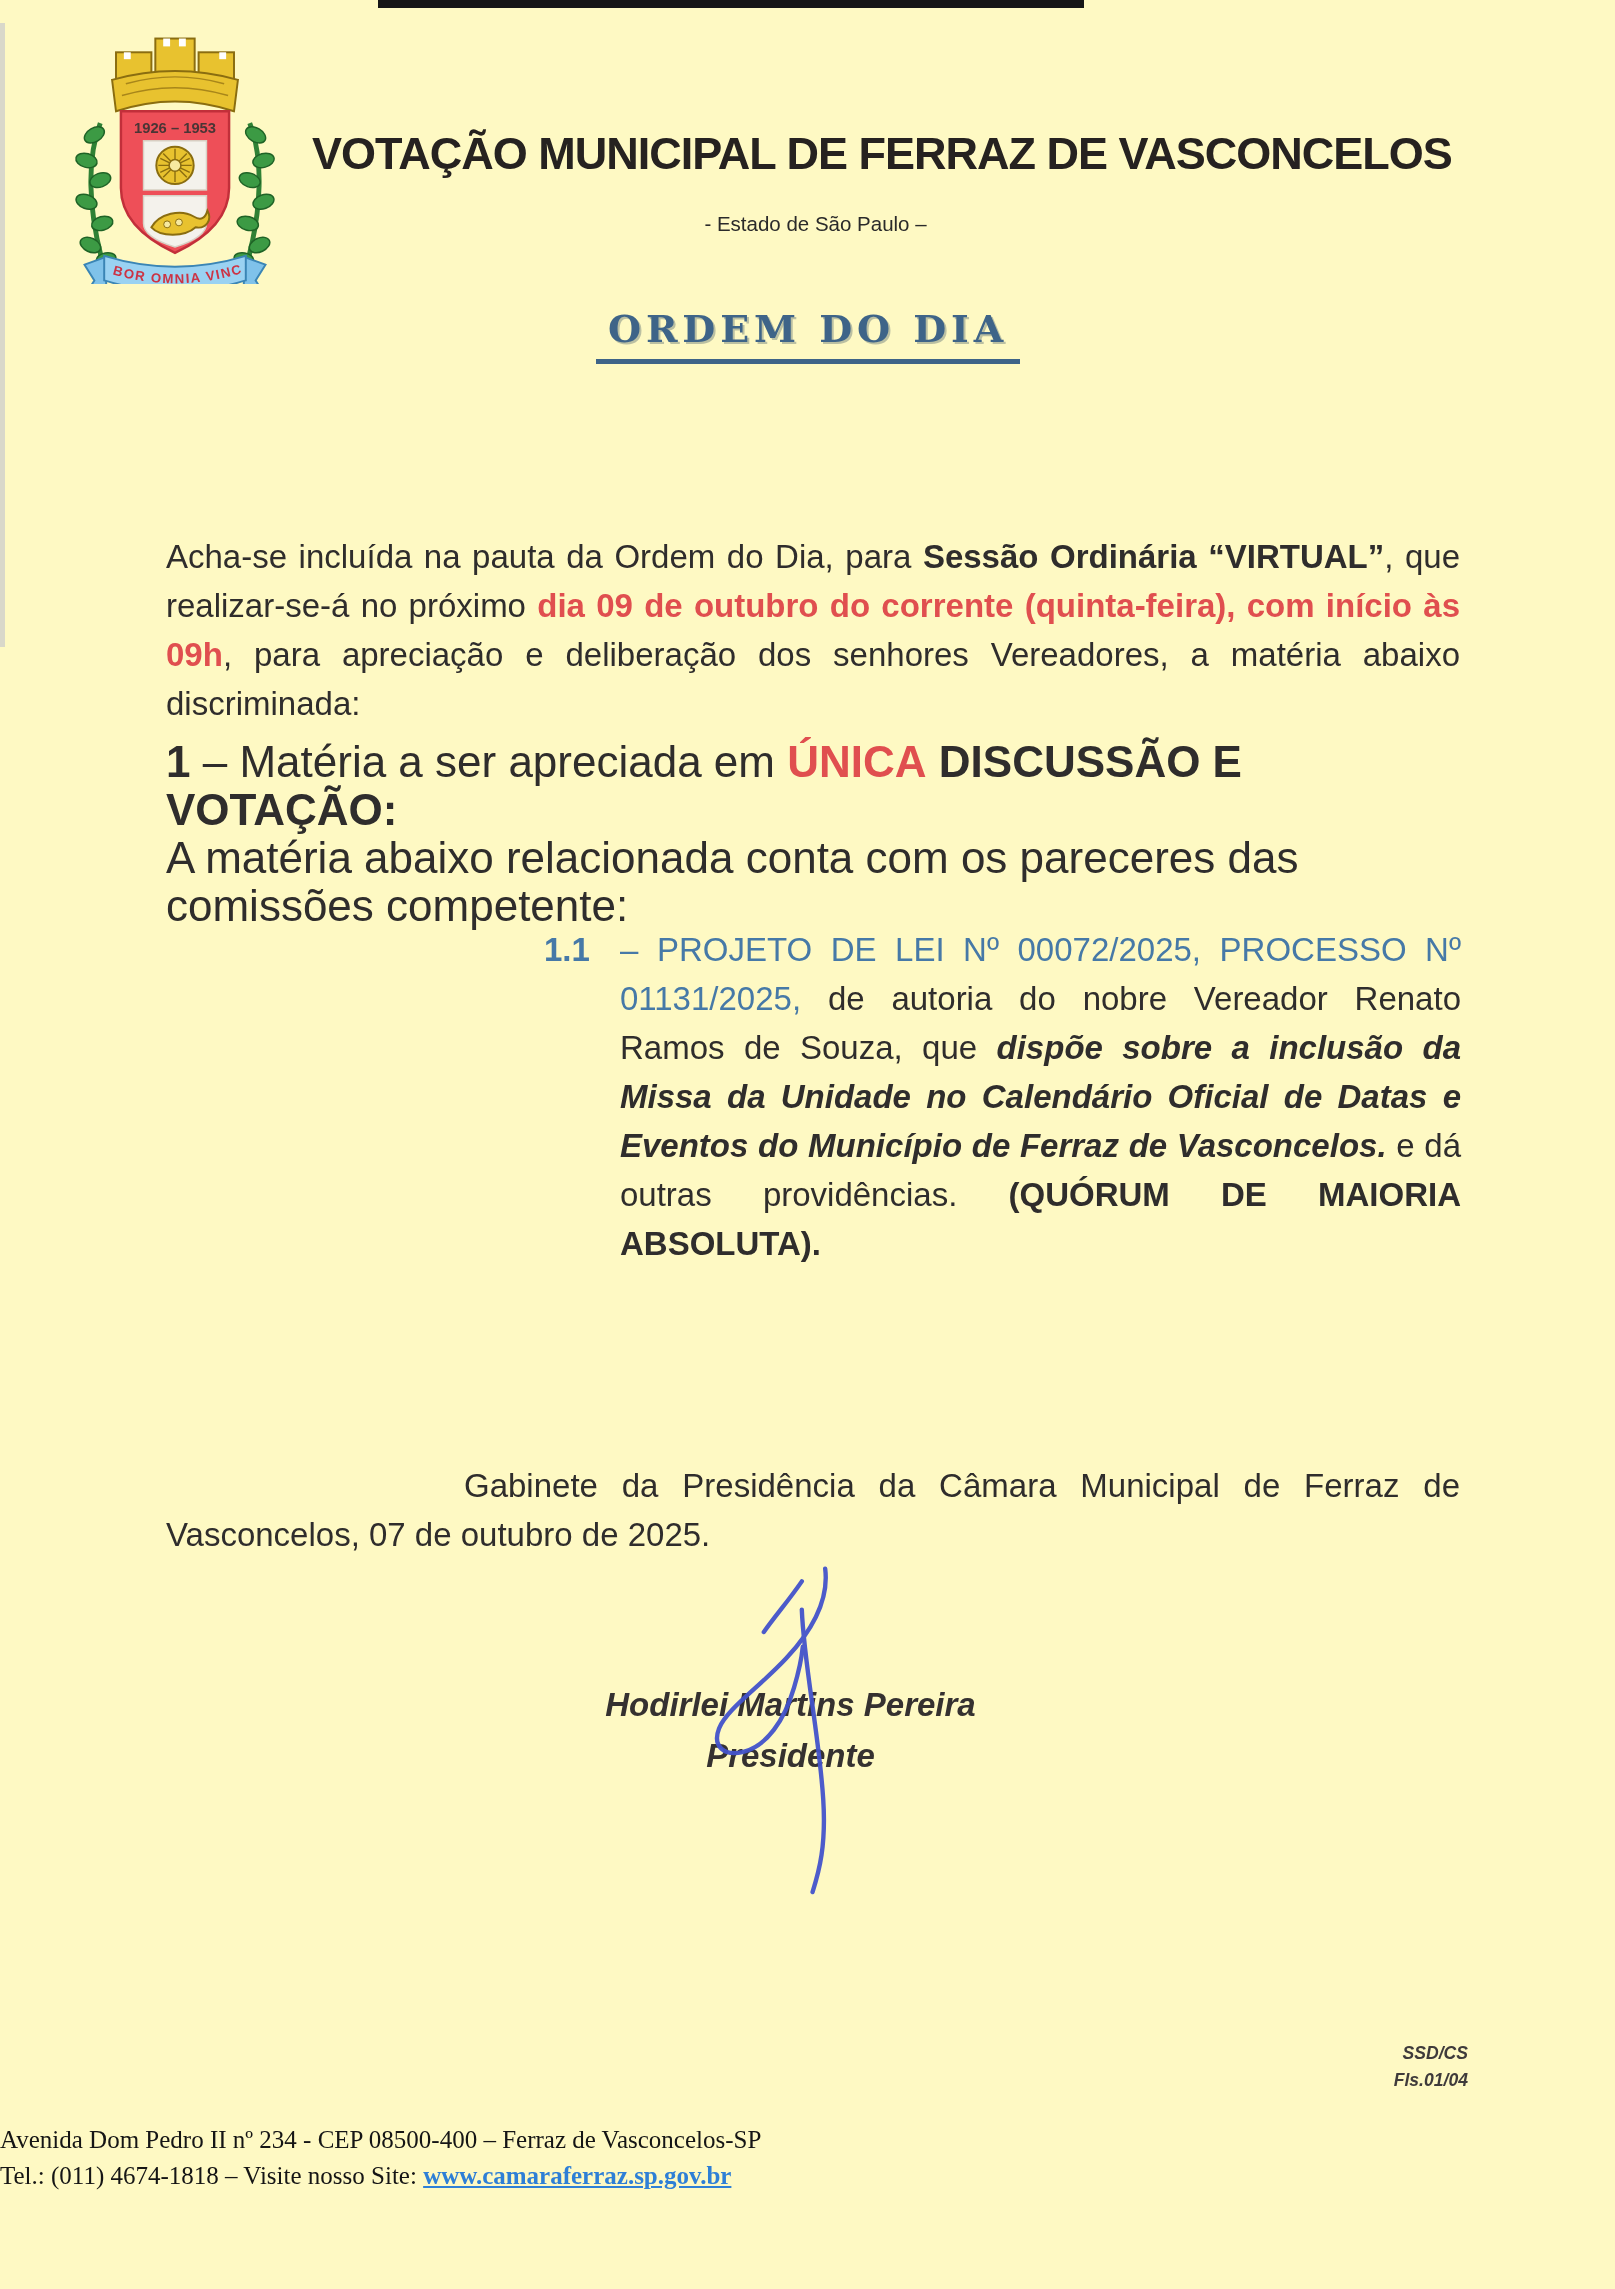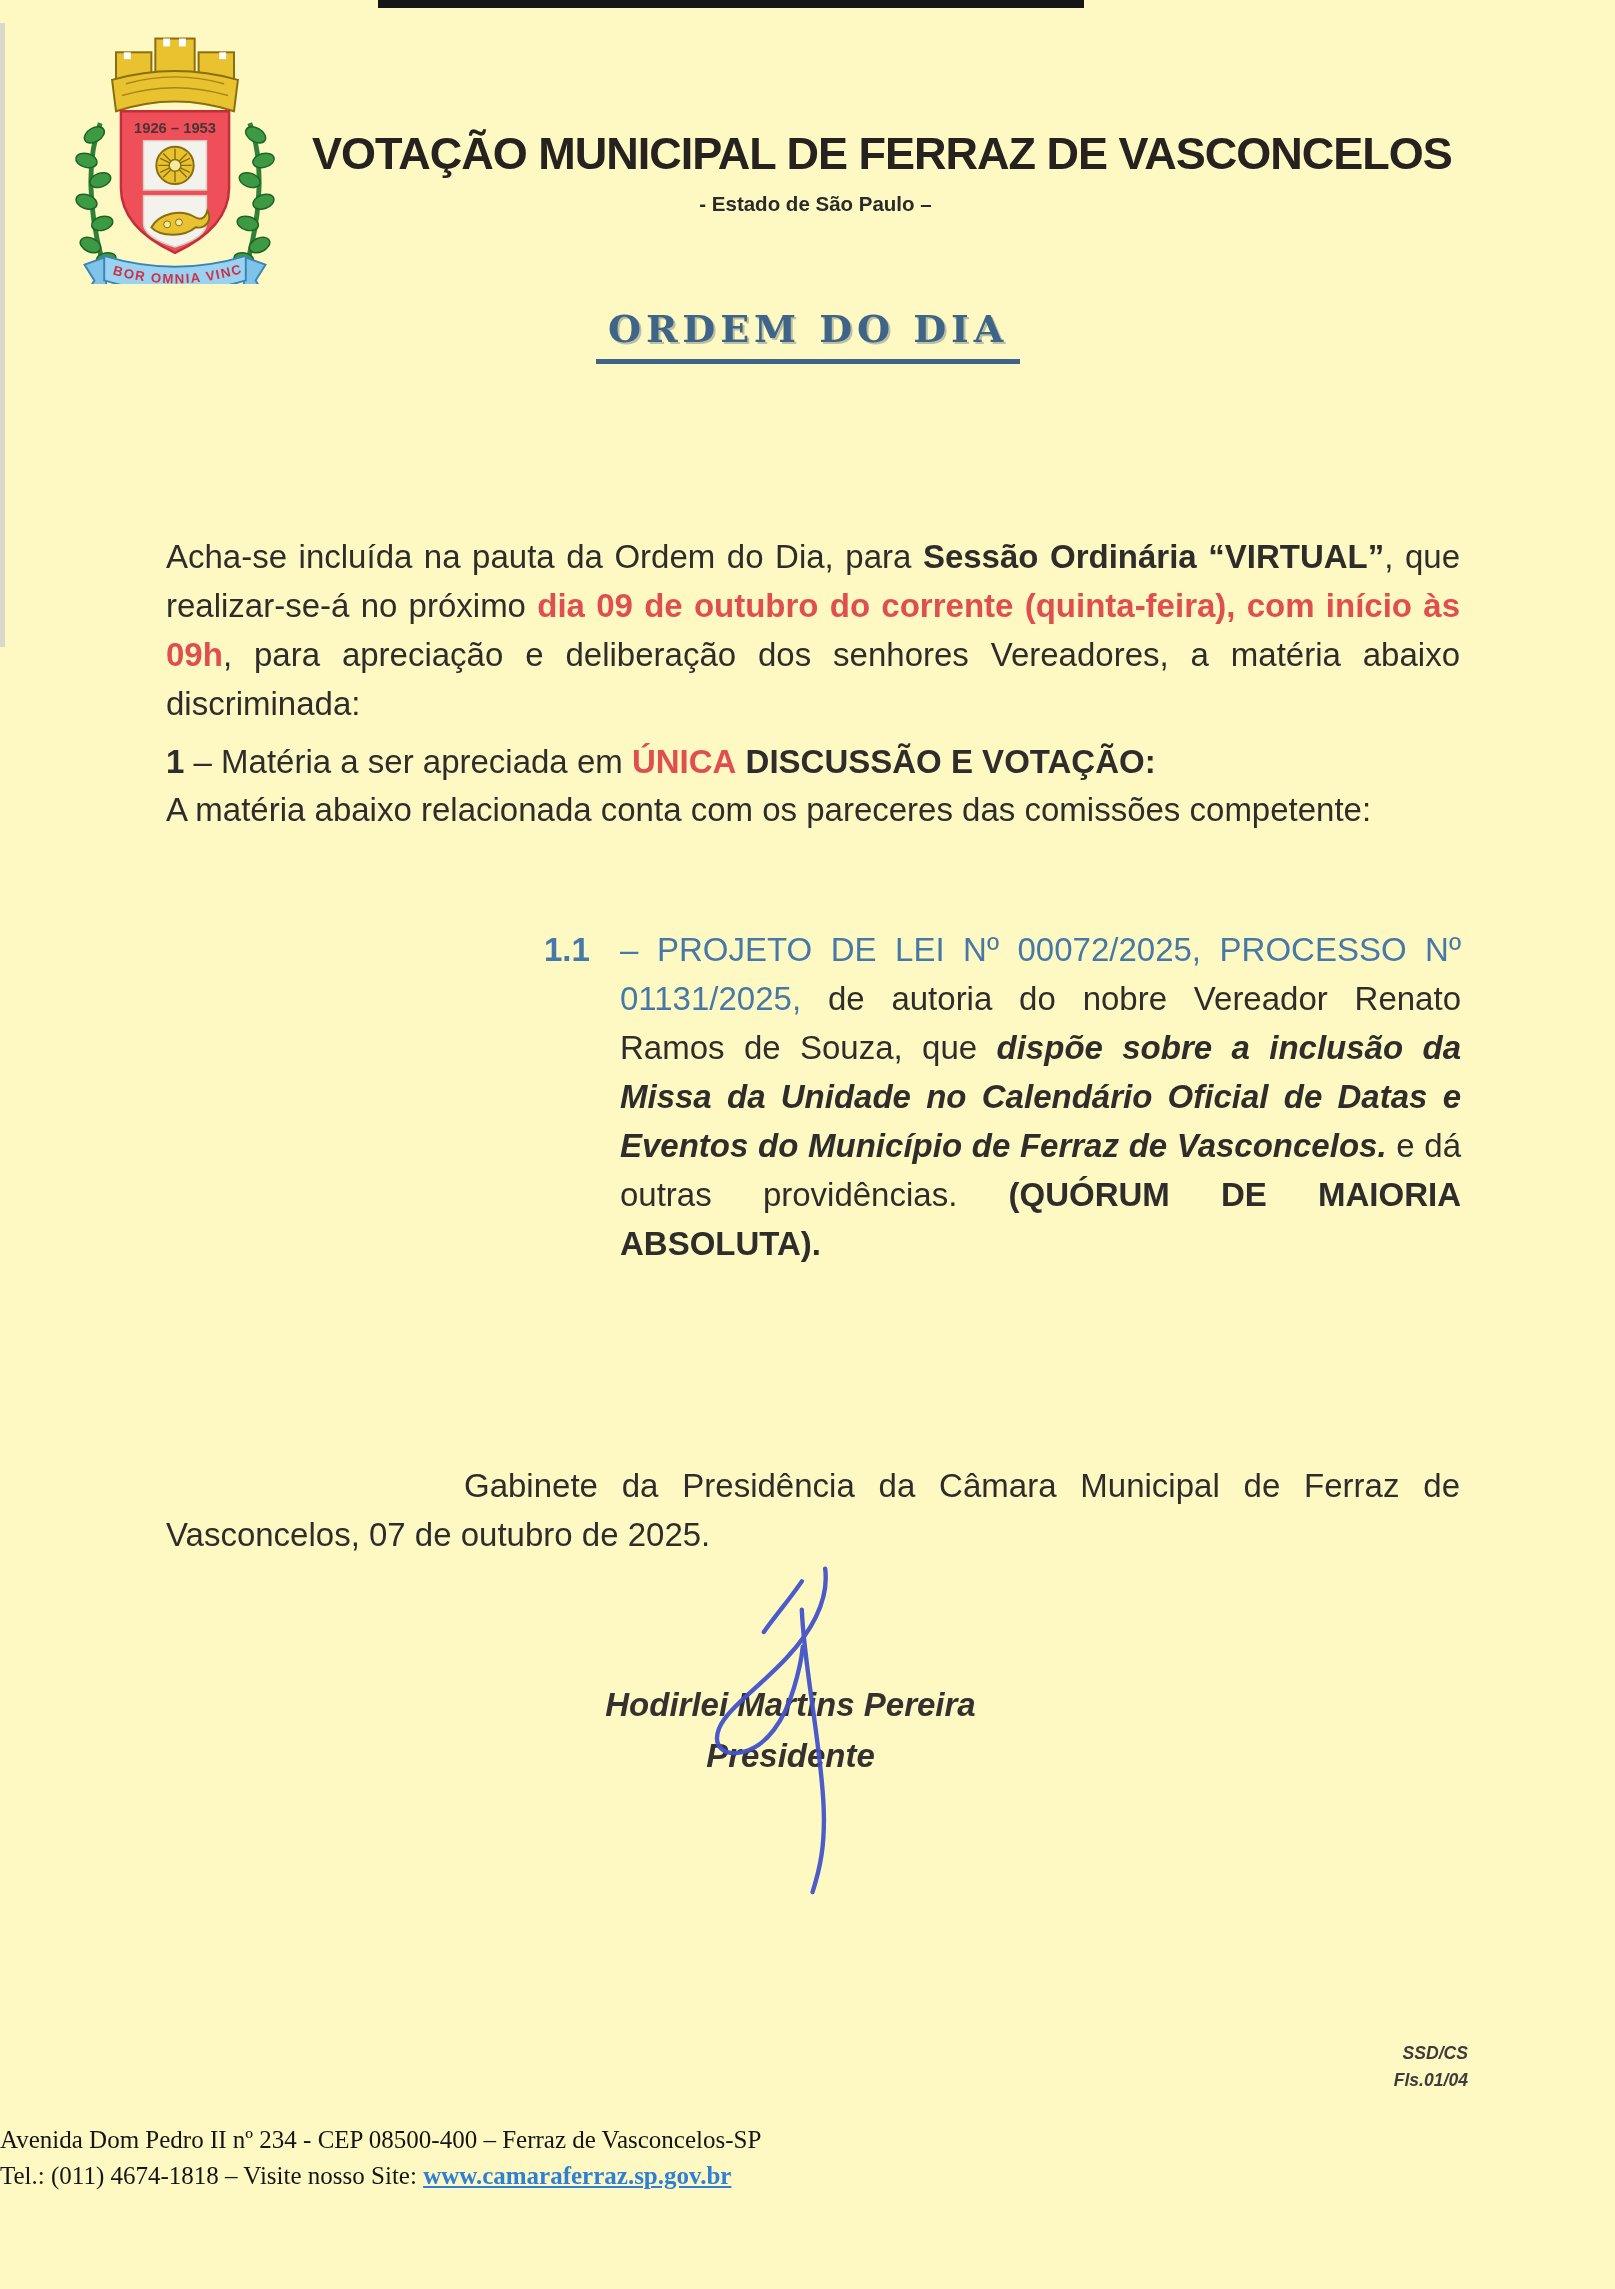--- a/index.html
+++ b/index.html
@@ -9,32 +9,32 @@
     margin:0 auto;
   }
   .abs{position:absolute;}
   
   .scan-bar{left:378px;top:0;width:706px;height:7.8px;background:#161616;}
   .scan-edge{left:0;top:23.4px;width:4.9px;height:624px;background:#cccccc;opacity:.75;}
   
   .logo{left:57px;top:32px;width:236px;height:252px;}
   .header-title{left:312px;top:128px;width:1102px;text-align:center;
     font-size:45px;font-weight:bold;letter-spacing:-1px;color:#262220;white-space:nowrap;}
-  .header-subtitle{left:293px;top:192px;width:1045px;text-align:center;
-    font-size:20.5px;font-weight:bold;color:#2a2a2a;}
+  .header-subtitle{left:293px;top:212px;width:1045px;text-align:center;
+    font-size:20.5px;font-weight:normal;color:#2a2a2a;}
   
   .doc-title-wrap{left:0;top:306px;width:1616px;text-align:center;}
   .doc-title{display:inline-block;font-family:"DejaVu Serif",serif;font-weight:bold;
     font-size:38px;letter-spacing:4.9px;color:var(--title_blue,#3e6488);
     padding:0 11.7px 7.8px 11.7px;border-bottom:5.9px solid var(--title_blue,#3e6488);
     text-shadow:2px 2px 0 rgba(32,58,86,.30);white-space:nowrap;}
   
   .bodytxt{font-size:33px;line-height:49px;text-align:justify;}
   .p-intro{left:166px;top:499px;width:1294px;}
-  .p-heading-block{left:166px;top:738px;width:1294px;font-size:33px;line-height:48px;}
+  .p-heading-block{left:166px;top:738px;width:1294px;font-size:44px;line-height:48px;}
   .item-row{left:544px;top:925px;width:917px;display:flex;font-size:33px;line-height:49px;}
   .item-num{width:76px;flex:none;font-weight:bold;color:var(--blue_heading,#4679a7);}
   .item-text{flex:1;text-align:justify;}
   .p-closing{left:166px;top:1428px;width:1294px;text-indent:298px;}
   
   .sig-block{left:527px;top:1679px;width:527px;text-align:center;
     font-size:33px;line-height:51px;font-weight:bold;font-style:italic;color:#353130;}
   .sig-svg{left:683px;top:1546px;width:224px;height:361px;}
   
   .ssd-block{left:1273px;top:2040px;width:195px;text-align:right;

